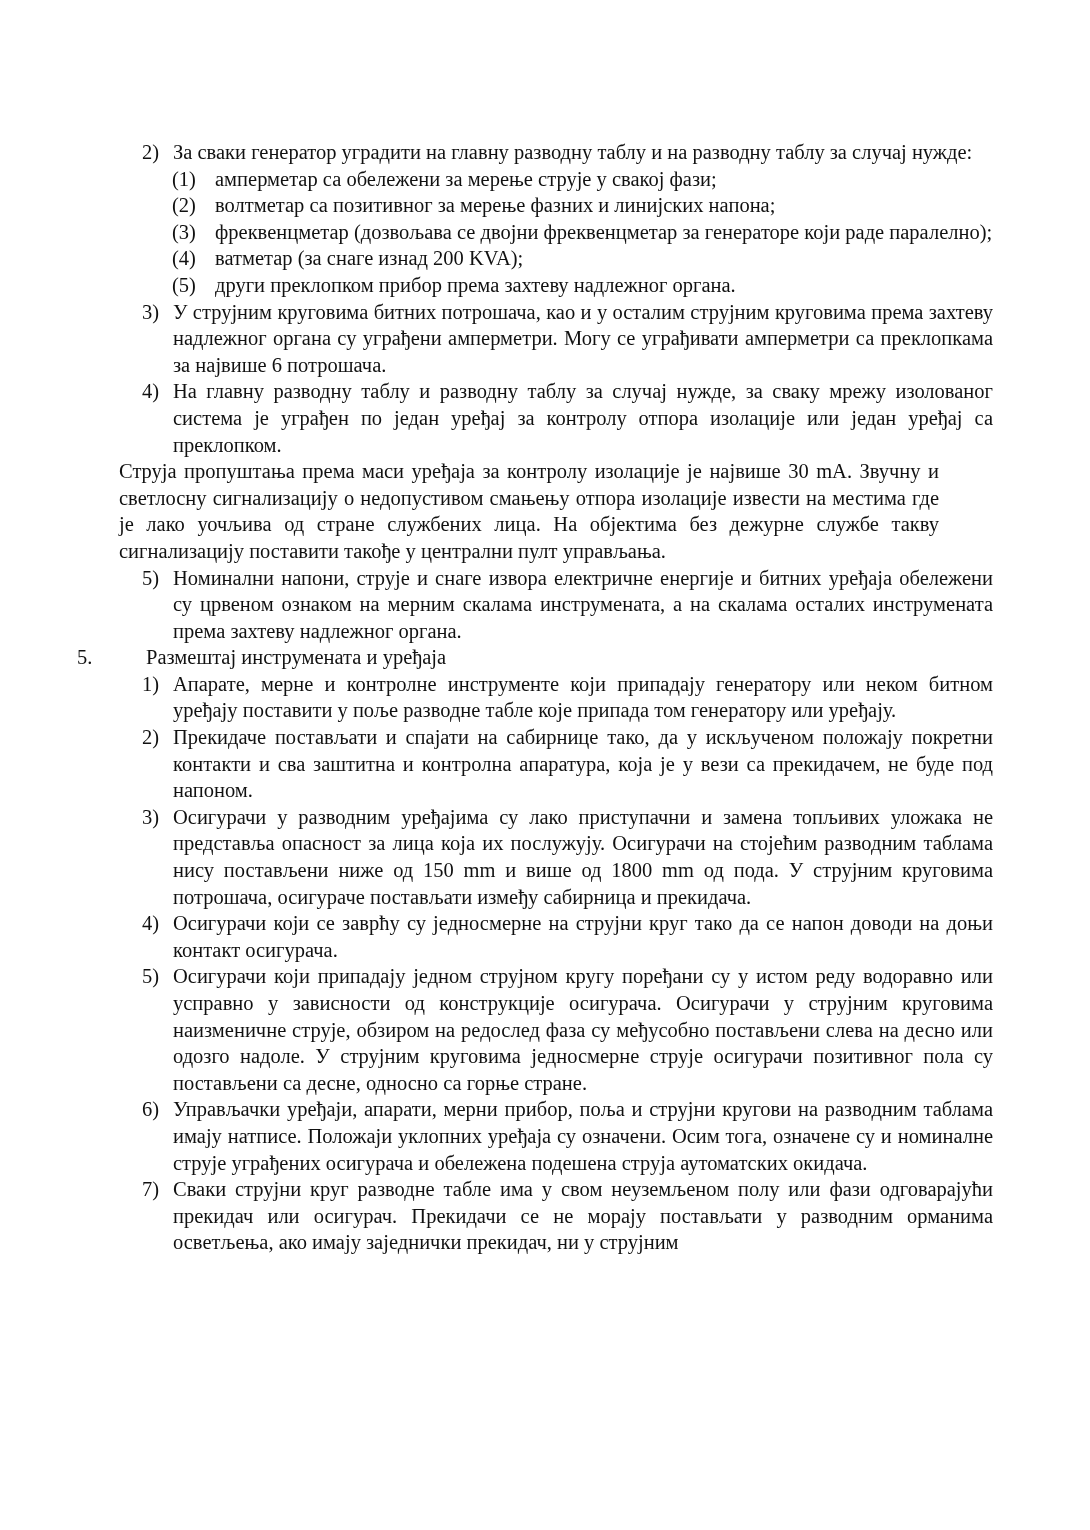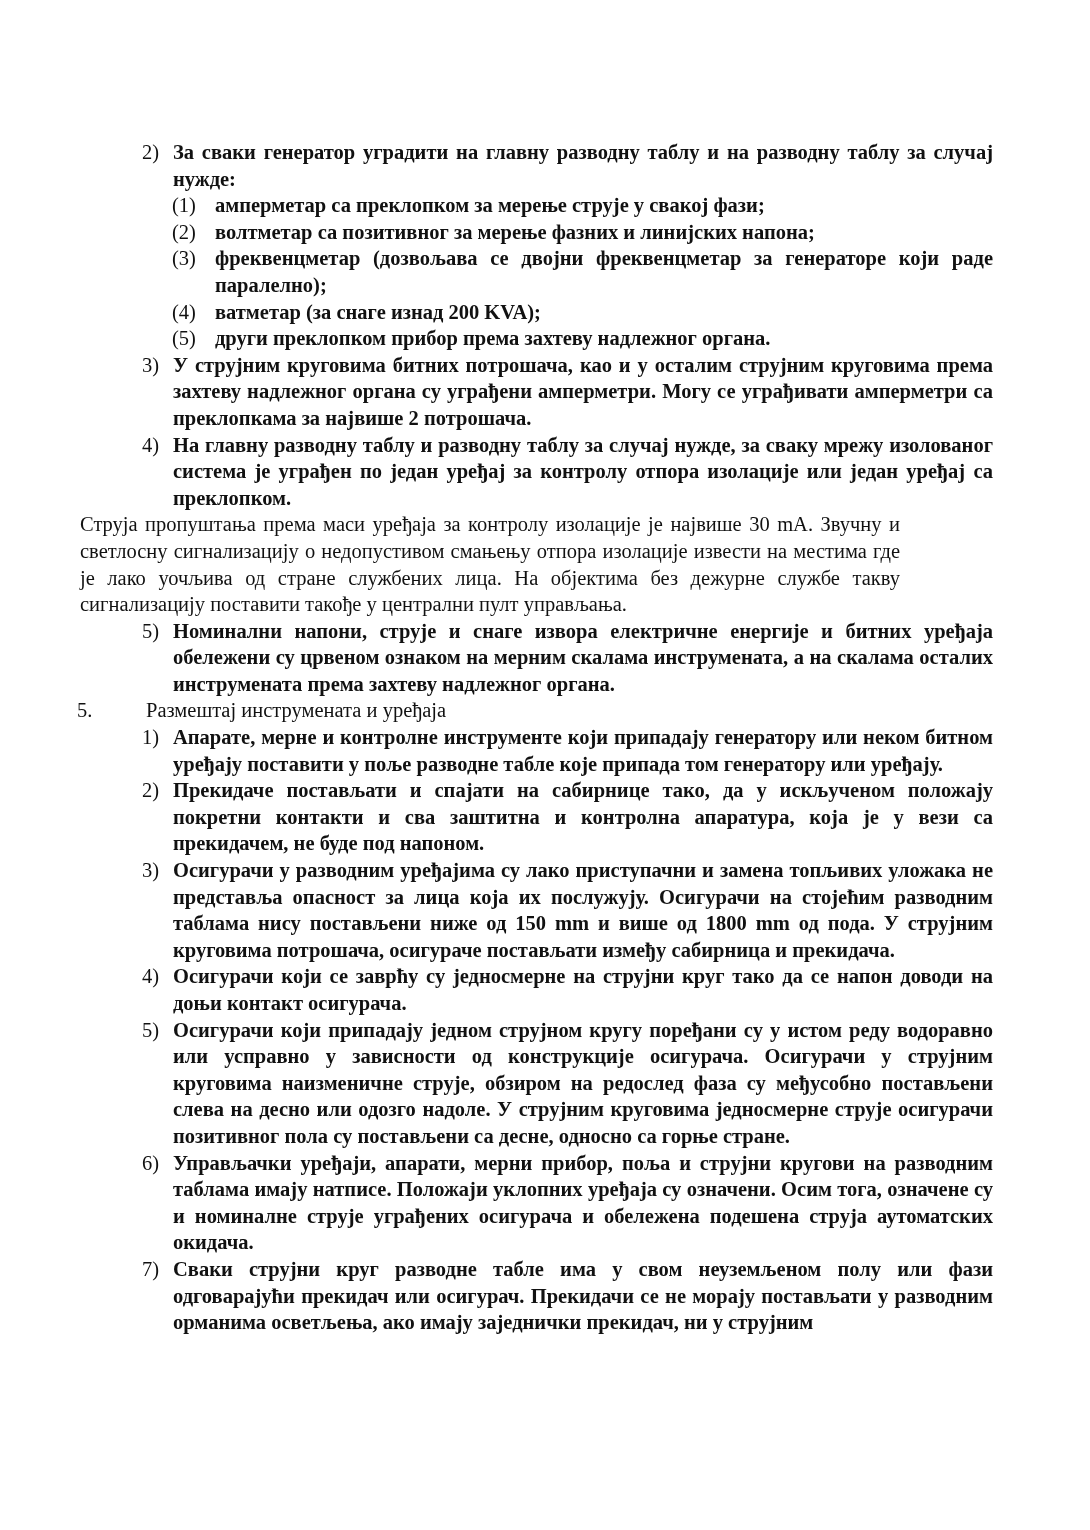--- a/index.html
+++ b/index.html
@@ -7,60 +7,60 @@
   .page {
     position: absolute; left: 0; top: 0; width: 1090px; height: 1530px;
     font-family: "Liberation Serif", serif; font-size: 20.5px; color: #111;
     line-height: 26.6px;
   }
   .content { position: absolute; left: 0; top: 139px; width: 1090px; }
   .item { position: relative; margin-left: 173px; width: 820px; text-align: justify; }
   .item .num { position: absolute; left: -31px; top: 0; }
   .sub { position: relative; margin-left: 215px; width: 778px; text-align: justify; }
   .sub .num { position: absolute; left: -43px; top: 0; }
-  .para { margin-left: 80px; width: 820px; text-align: justify; }
+  .para { margin-left: 119px; width: 820px; text-align: justify; }
   .section { position: relative; margin-left: 146px; }
   .section .num { position: absolute; left: -69px; top: 0; }
-  .text { display: block; font-weight: bold; }
+  .text { display: block; }
   .text:after { content: ""; }
 </style>
 </head>
 <body>
 
 <div class="page">
   <div class="content">
 
     <div class="item">
       <span class="num">2)</span>
       <span class="text">За сваки генератор уградити на главну разводну таблу и на разводну таблу за случај нужде:</span>
     </div>
     <div class="sub">
       <span class="num">(1)</span>
-      <span class="text">амперметар са преклопком за мерење струје у свакој фази;</span>
+      <span class="text">амперметар са обележени за мерење струје у свакој фази;</span>
     </div>
     <div class="sub">
       <span class="num">(2)</span>
       <span class="text">волтметар са позитивног за мерење фазних и линијских напона;</span>
     </div>
     <div class="sub">
       <span class="num">(3)</span>
       <span class="text">фреквенцметар (дозвољава се двојни фреквенцметар за генераторе који раде паралелно);</span>
     </div>
     <div class="sub">
       <span class="num">(4)</span>
       <span class="text">ватметар (за снаге изнад 200 KVA);</span>
     </div>
     <div class="sub">
       <span class="num">(5)</span>
       <span class="text">други преклопком прибор према захтеву надлежног органа.</span>
     </div>
 
     <div class="item">
       <span class="num">3)</span>
-      <span class="text">У струјним круговима битних потрошача, као и у осталим струјним круговима према захтеву надлежног органа су уграђени амперметри. Могу се уграђивати амперметри са преклопкама за највише 2 потрошача.</span>
+      <span class="text">У струјним круговима битних потрошача, као и у осталим струјним круговима према захтеву надлежног органа су уграђени амперметри. Могу се уграђивати амперметри са преклопкама за највише 6 потрошача.</span>
     </div>
 
     <div class="item">
       <span class="num">4)</span>
       <span class="text">На главну разводну таблу и разводну таблу за случај нужде, за сваку мрежу изолованог система је уграђен по један уређај за контролу отпора изолације или један уређај са преклопком.</span>
     </div>
     <div class="para">Струја пропуштања према маси уређаја за контролу изолације је највише 30 mA. Звучну и светлосну сигнализацију о недопустивом смањењу отпора изолације извести на местима где је лако уочљива од стране службених лица. На објектима без дежурне службе такву сигнализацију поставити такође у централни пулт управљања.</div>
 
     <div class="item">
       <span class="num">5)</span>

